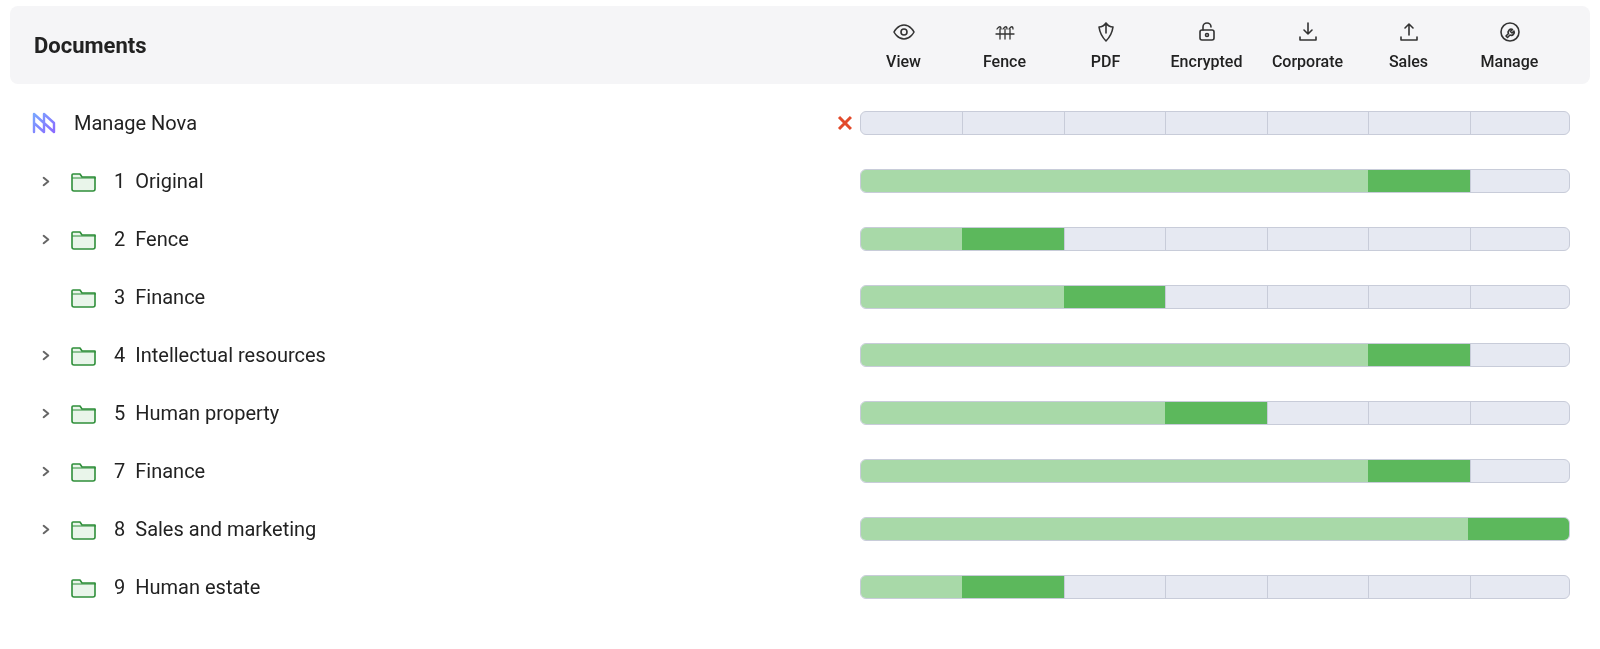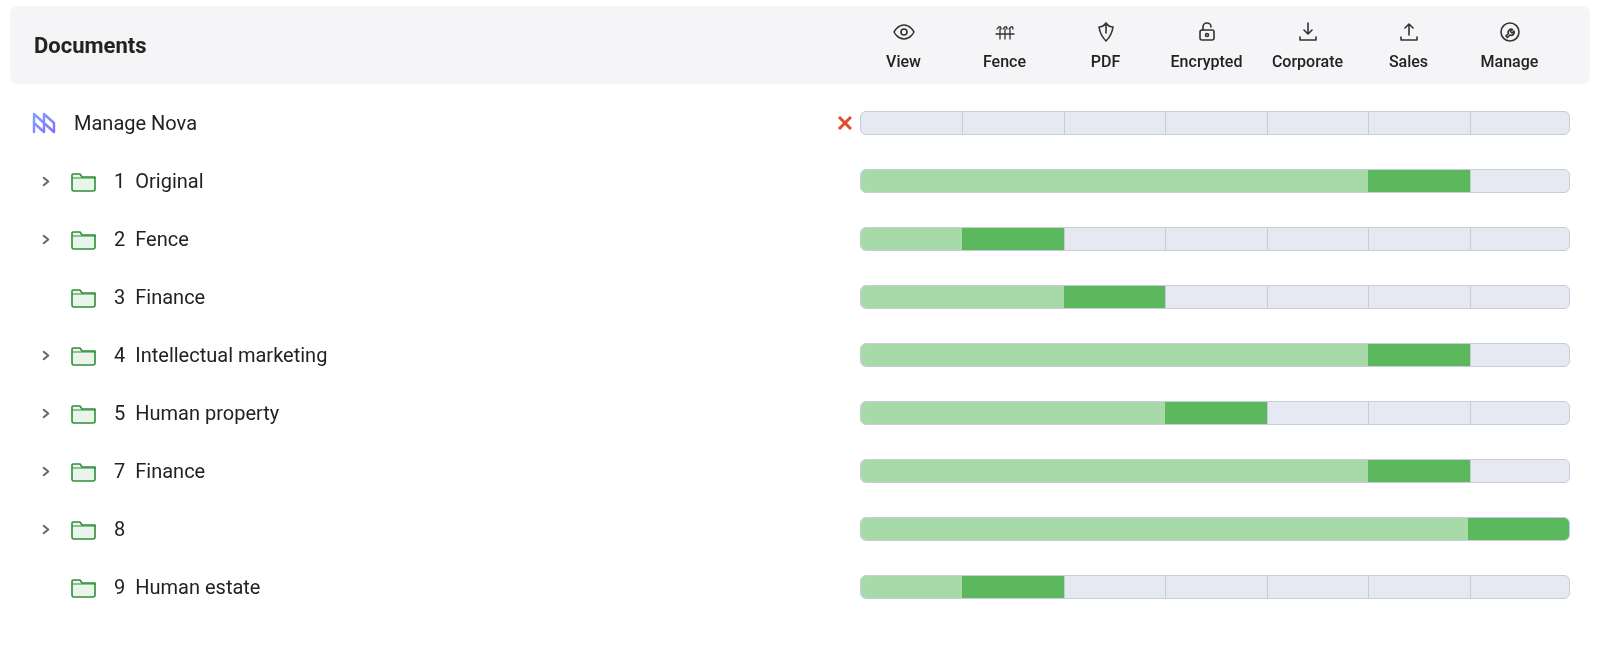--- a/index.html
+++ b/index.html
@@ -375,21 +375,21 @@
           </svg>
         </div>
         <div class="row-icon folder" style="margin-left: 0px;">
           <svg viewBox="0 0 26 22">
             <path d="M2 4h7l2 3h13v12a2 2 0 0 1-2 2H3a2 2 0 0 1-2-2V5a1 1 0 0 1 1-1z"></path>
             <path d="M1 8h24" stroke-width="1"></path>
           </svg>
         </div>
         <div class="row-name">
           <span class="row-num">4</span>
-          <span>Intellectual marketing</span>
+          <span>Intellectual resources</span>
         </div>
         <div class="row-fill"></div>
         <div class="row-status"></div>
         <div class="bar-track">
           <div class="grid-line" style="left: 101.429px;"></div>
           <div class="grid-line" style="left: 202.857px;"></div>
           <div class="grid-line" style="left: 304.286px;"></div>
           <div class="grid-line" style="left: 405.714px;"></div>
           <div class="grid-line" style="left: 507.143px;"></div>
           <div class="grid-line" style="left: 608.571px;"></div>
@@ -462,20 +462,21 @@
           </svg>
         </div>
         <div class="row-icon folder" style="margin-left: 0px;">
           <svg viewBox="0 0 26 22">
             <path d="M2 4h7l2 3h13v12a2 2 0 0 1-2 2H3a2 2 0 0 1-2-2V5a1 1 0 0 1 1-1z"></path>
             <path d="M1 8h24" stroke-width="1"></path>
           </svg>
         </div>
         <div class="row-name">
           <span class="row-num">8</span>
+          <span>Sales and marketing</span>
         </div>
         <div class="row-fill"></div>
         <div class="row-status"></div>
         <div class="bar-track">
           <div class="grid-line" style="left: 101.429px;"></div>
           <div class="grid-line" style="left: 202.857px;"></div>
           <div class="grid-line" style="left: 304.286px;"></div>
           <div class="grid-line" style="left: 405.714px;"></div>
           <div class="grid-line" style="left: 507.143px;"></div>
           <div class="grid-line" style="left: 608.571px;"></div>

